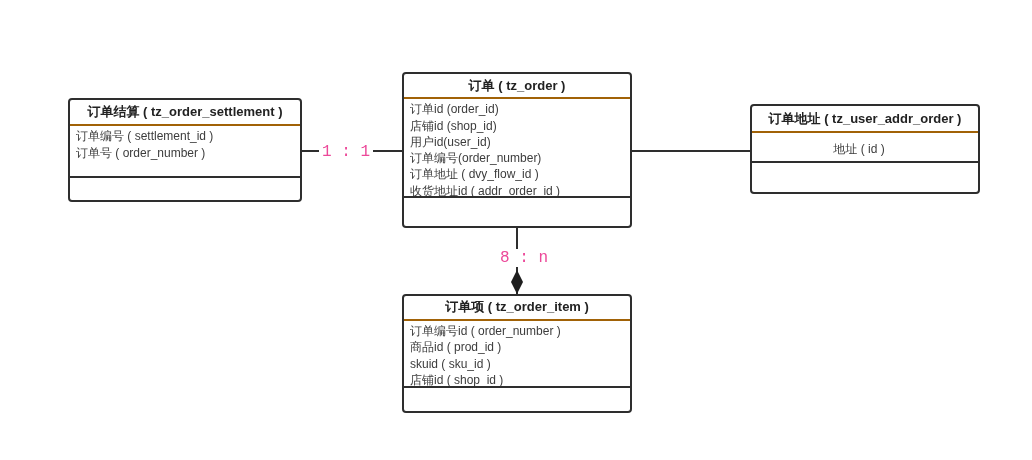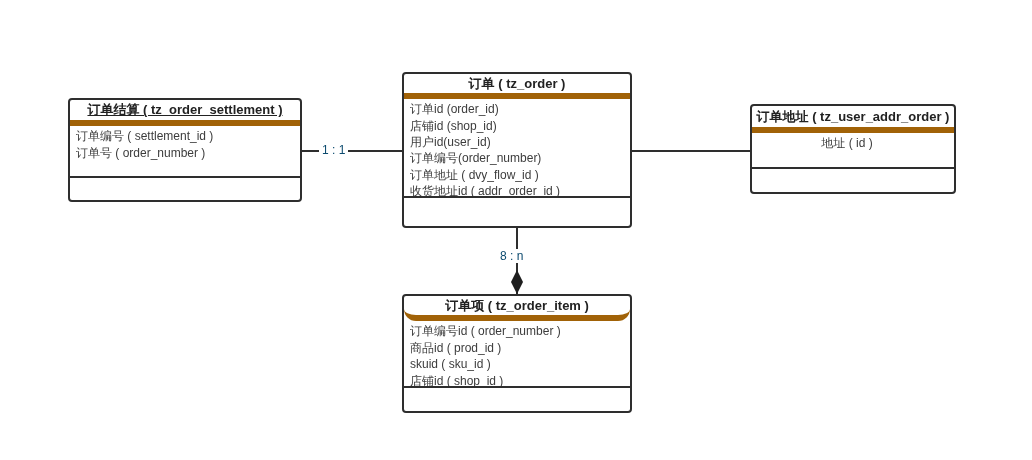--- a/index.html
+++ b/index.html
@@ -20,21 +20,21 @@
     box-sizing: border-box;
     background: #ffffff;
     border: 2px solid #2e2e2e;
     border-radius: 4px;
     display: flex;
     flex-direction: column;
     z-index: 2;
   }
   .entity-title {
     box-sizing: border-box;
-    border-bottom: 6px solid #a16207;
+    border-bottom: 2px solid #a16207;
     font-size: 13px;
     font-weight: bold;
     color: #222222;
     text-align: center;
     display: flex;
     align-items: center;
     justify-content: center;
     white-space: nowrap;
   }
   .entity-fields {
@@ -61,50 +61,51 @@
   }
   .v-line {
     position: absolute;
     width: 0;
     border-left: 2px solid #2e2e2e;
     z-index: 1;
   }
   .rel-label {
     position: absolute;
     background: #ffffff;
-    color: #0c4a6e;
-    font-size: 12px;
+    color: #ec4899;
+    font-size: 16px;
     padding: 0 3px;
     white-space: nowrap;
     z-index: 3;
+    font-family: Liberation Mono, monospace;
   }
   .diamond {
     position: absolute;
     z-index: 3;
     line-height: 0;
   }
 
   
   #entity-settlement { left: 68px;  top: 98px;  width: 234px; height: 104px; }
-  #entity-settlement .entity-title  { height: 26px; text-decoration: underline; }
+  #entity-settlement .entity-title  { height: 26px; }
   #entity-settlement .field-row     { line-height: 17px; }
   #entity-settlement .entity-footer { height: 22px; }
 
   #entity-order { left: 402px; top: 72px; width: 230px; height: 156px; }
   #entity-order .entity-title  { height: 26px; }
   #entity-order .field-row     { line-height: 16.3px; }
   #entity-order .entity-footer { height: 28px; }
 
-  #entity-addr { left: 750px; top: 104px; width: 206px; height: 90px; }
+  #entity-addr { left: 750px; top: 104px; width: 230px; height: 90px; gap: 6px; }
   #entity-addr .entity-title  { height: 27px; }
   #entity-addr .field-row     { line-height: 16.5px; text-align: center; }
   #entity-addr .entity-footer { height: 23px; }
 
   #entity-item { left: 402px; top: 294px; width: 230px; height: 119px; }
-  #entity-item .entity-title  { height: 26px; border-radius: 12px; }
+  #entity-item .entity-title  { height: 26px; }
   #entity-item .field-row     { line-height: 16.5px; }
   #entity-item .entity-footer { height: 23px; }
 
   
   #line-settlement-order { left: 300px; top: 150px; width: 102px; }
   #label-1-1 { left: 319px; top: 143px; }
   #line-order-addr { left: 632px; top: 150px; width: 118px; }
   #line-order-item { left: 516px; top: 228px; height: 66px; }
   #label-1-n { left: 497px; top: 249px; }
   #diamond-order-item { left: 510px; top: 270px; }

